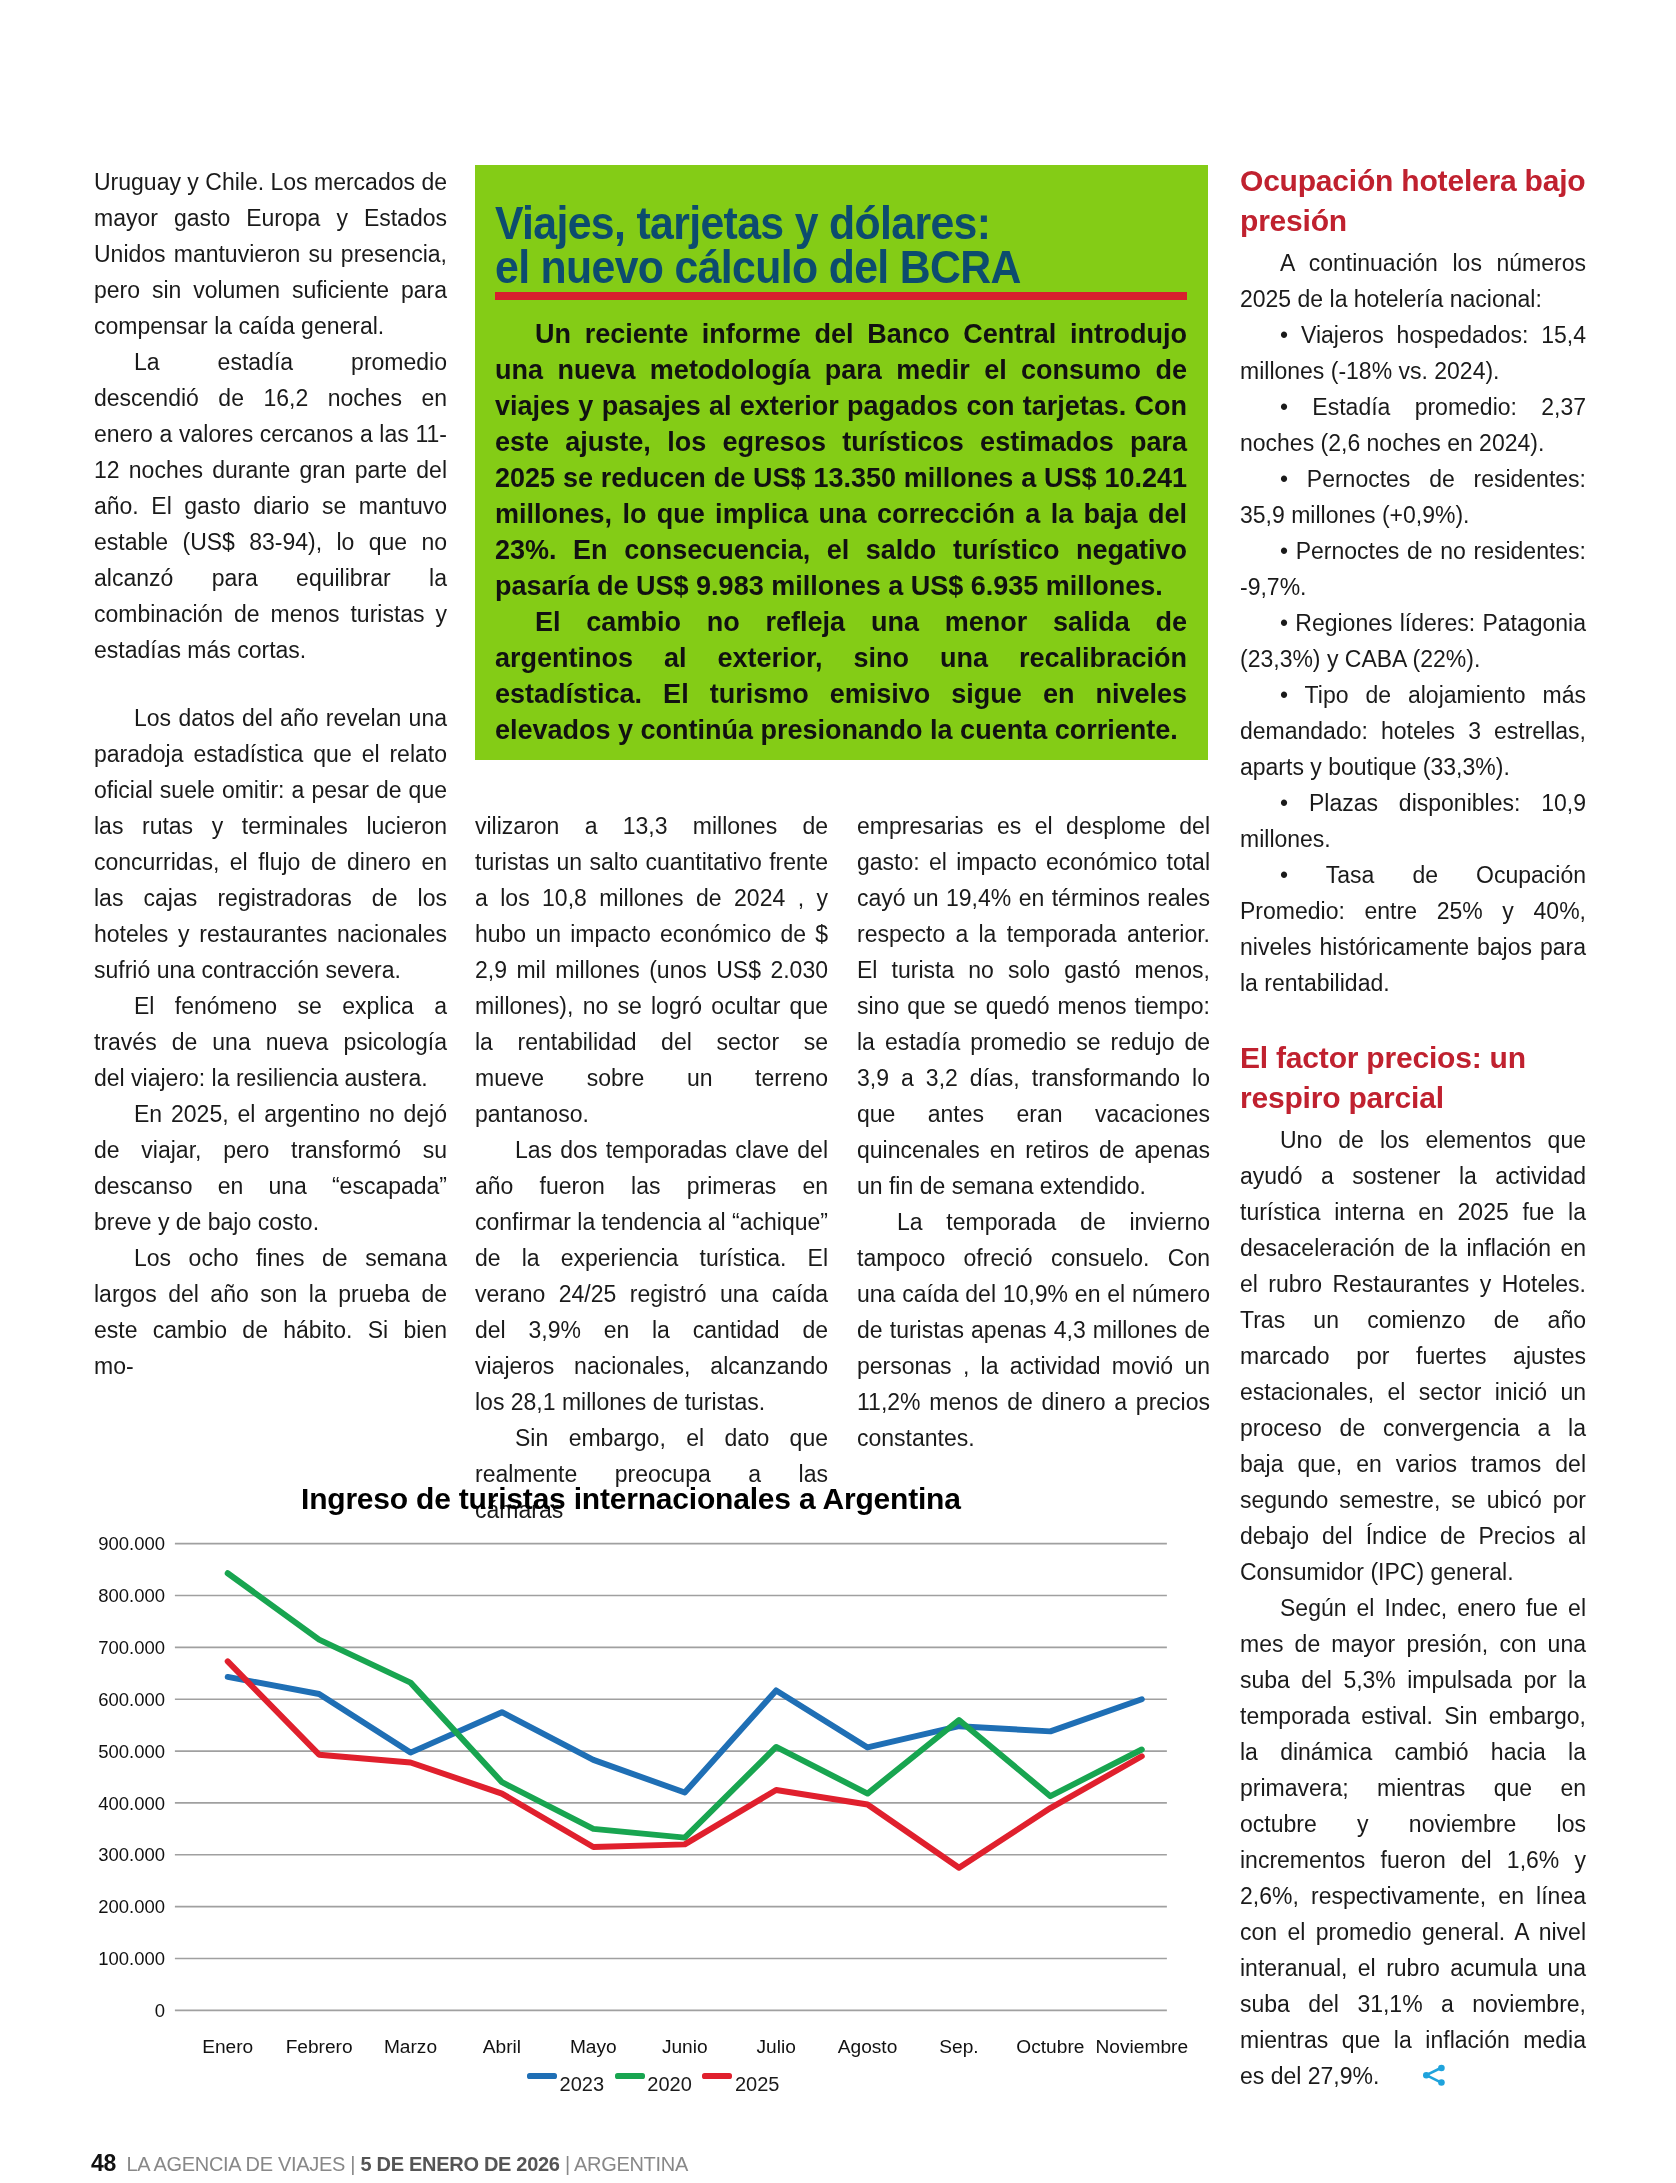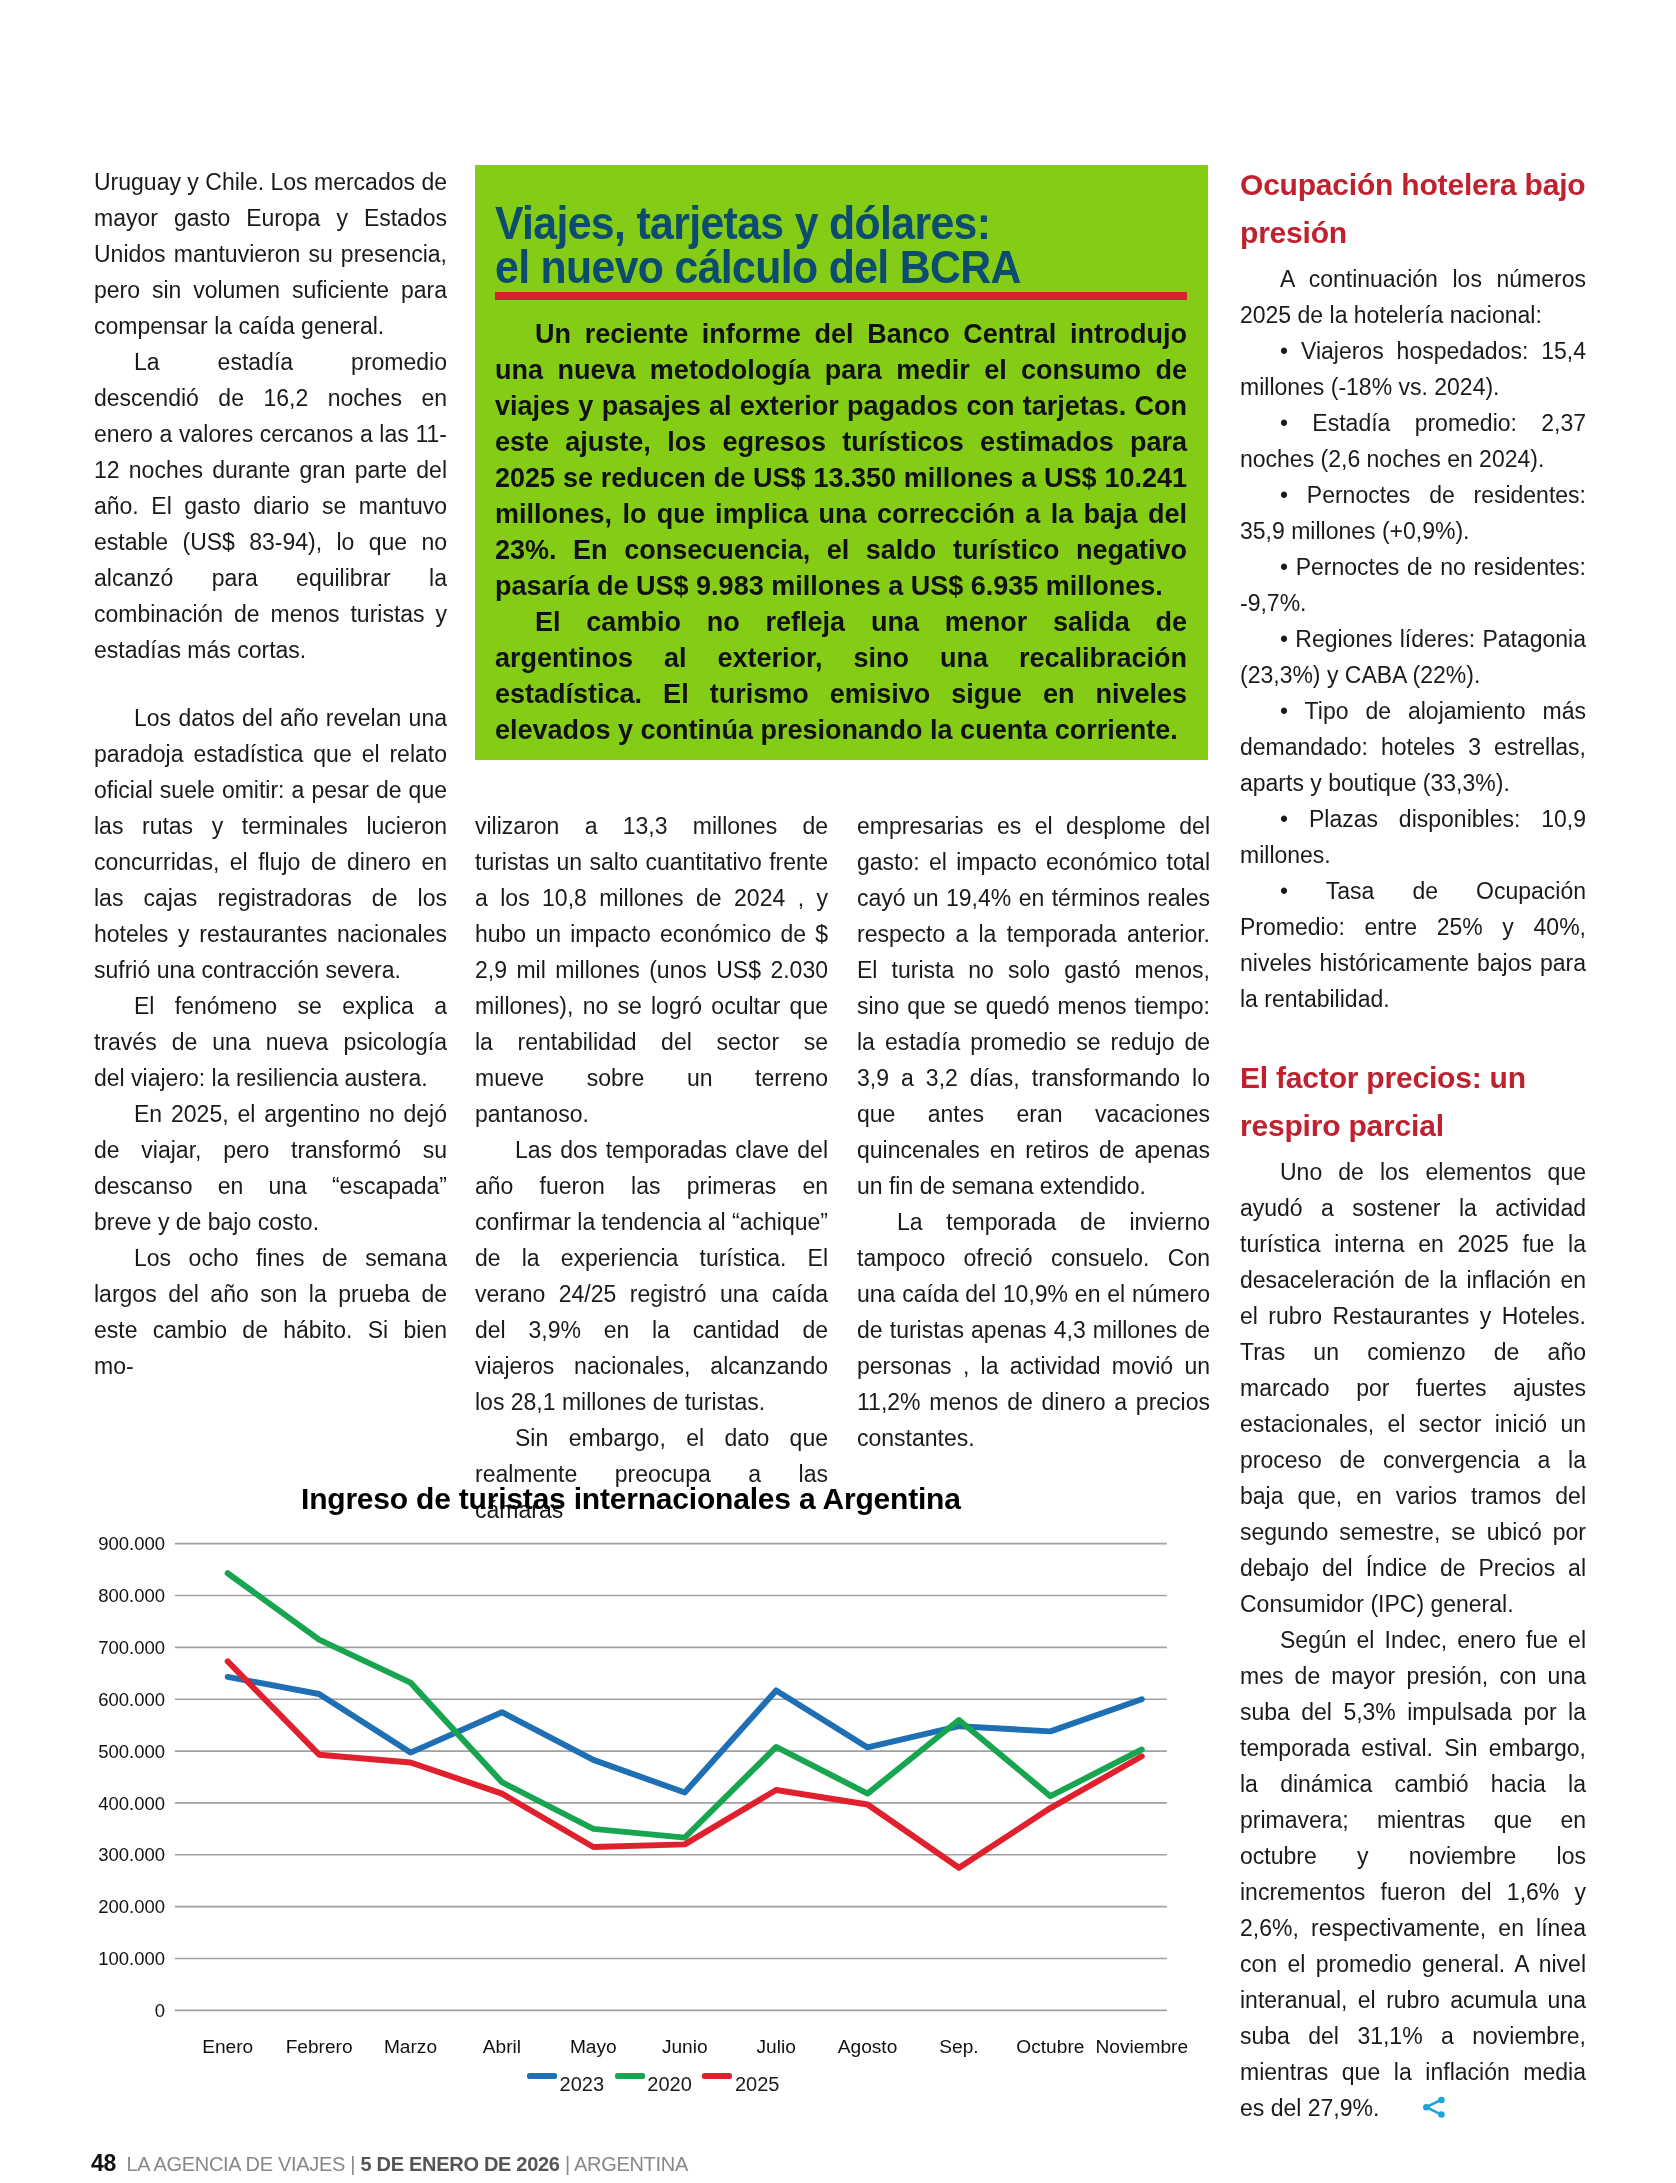--- a/index.html
+++ b/index.html
@@ -6,21 +6,21 @@
   body { width:1676px; height:2183px; position:relative; overflow:hidden;
          font-family:"Liberation Sans","DejaVu Sans",sans-serif; color:#1a1a1a; }
   .col { position:absolute; font-size:23px; line-height:36px; text-align:justify; hyphens:manual; }
   .col p { margin:0; }
   .col p.ind { text-indent:40px; }
   .col1 { left:94px; top:164px; width:353px; }
   .col1b { left:94px; top:808px; width:353px; }
   .col2 { left:475px; top:808px; width:353px; }
   .col3 { left:857px; top:808px; width:353px; }
   .col4 { left:1240px; top:161px; width:346px; }
-  h2.sec { margin:0; color:#c0212f; font-weight:bold; font-size:30px; line-height:48px; text-align:left; letter-spacing:-0.2px; }
+  h2.sec { margin:0; color:#c0212f; font-weight:bold; font-size:30px; line-height:40px; text-align:left; letter-spacing:-0.2px; }
   .col4 h2.sec { margin-bottom:4px; }
   .col4 .bul { text-indent:40px; }
   .col4 .bul:before { content:"• "; }
   .spacer { height:37px; }
 
   .box { position:absolute; left:475px; top:165px; width:733px; height:595px; background:#84cc16; }
   .box h1 { position:absolute; left:20px; top:36px; margin:0; color:#0c4c6e; font-family:"Liberation Sans",sans-serif;
             font-weight:bold; font-size:46px; line-height:44px; letter-spacing:-0.7px; transform:scaleX(0.93); transform-origin:left; }
   .box .rule { position:absolute; left:20px; top:127px; width:692px; height:8px; background:#d7212e; }
   .box .txt { position:absolute; left:20px; top:151px; width:692px; font-weight:bold; font-size:27px; line-height:36px;

